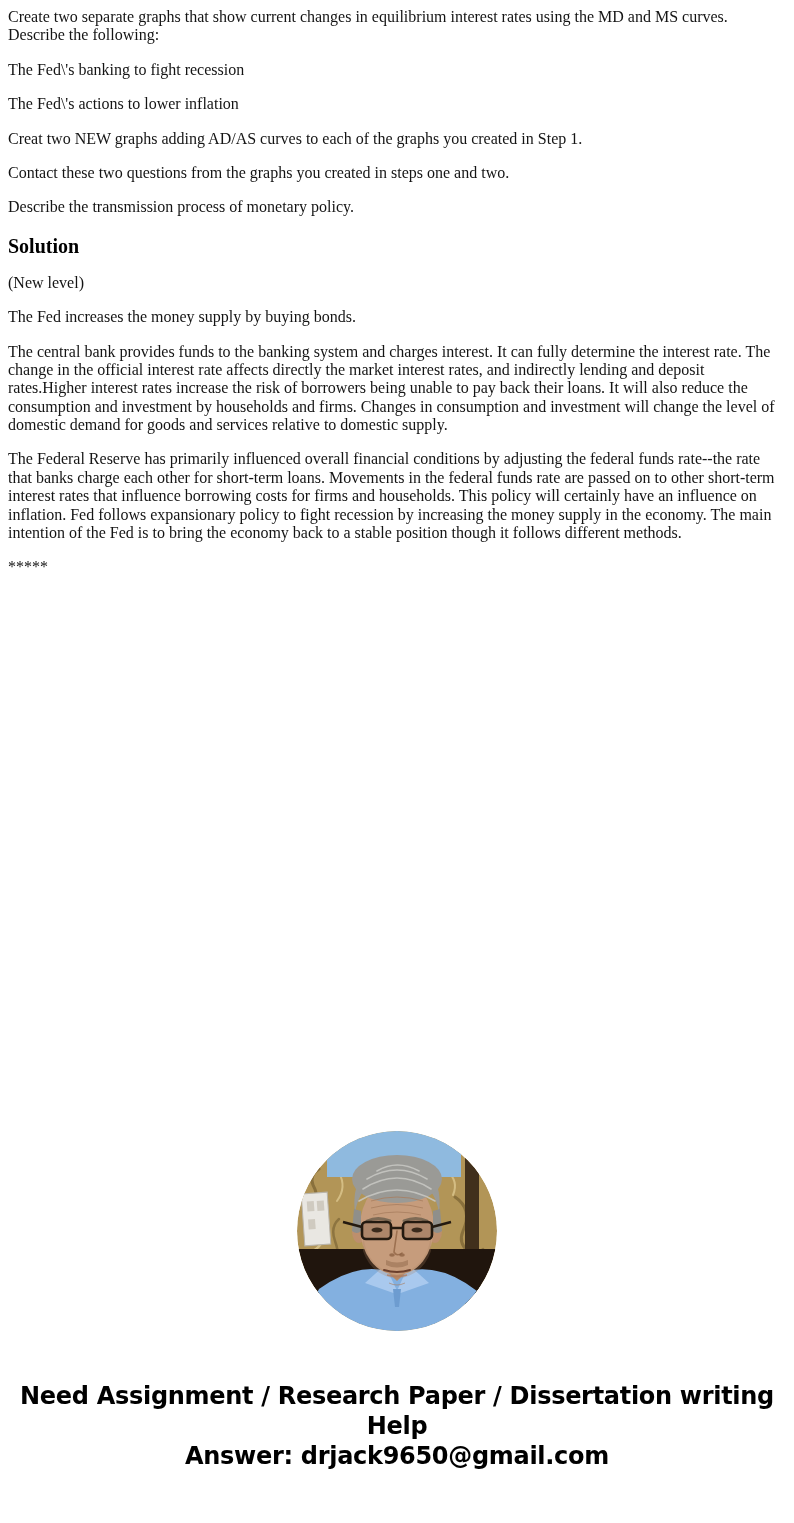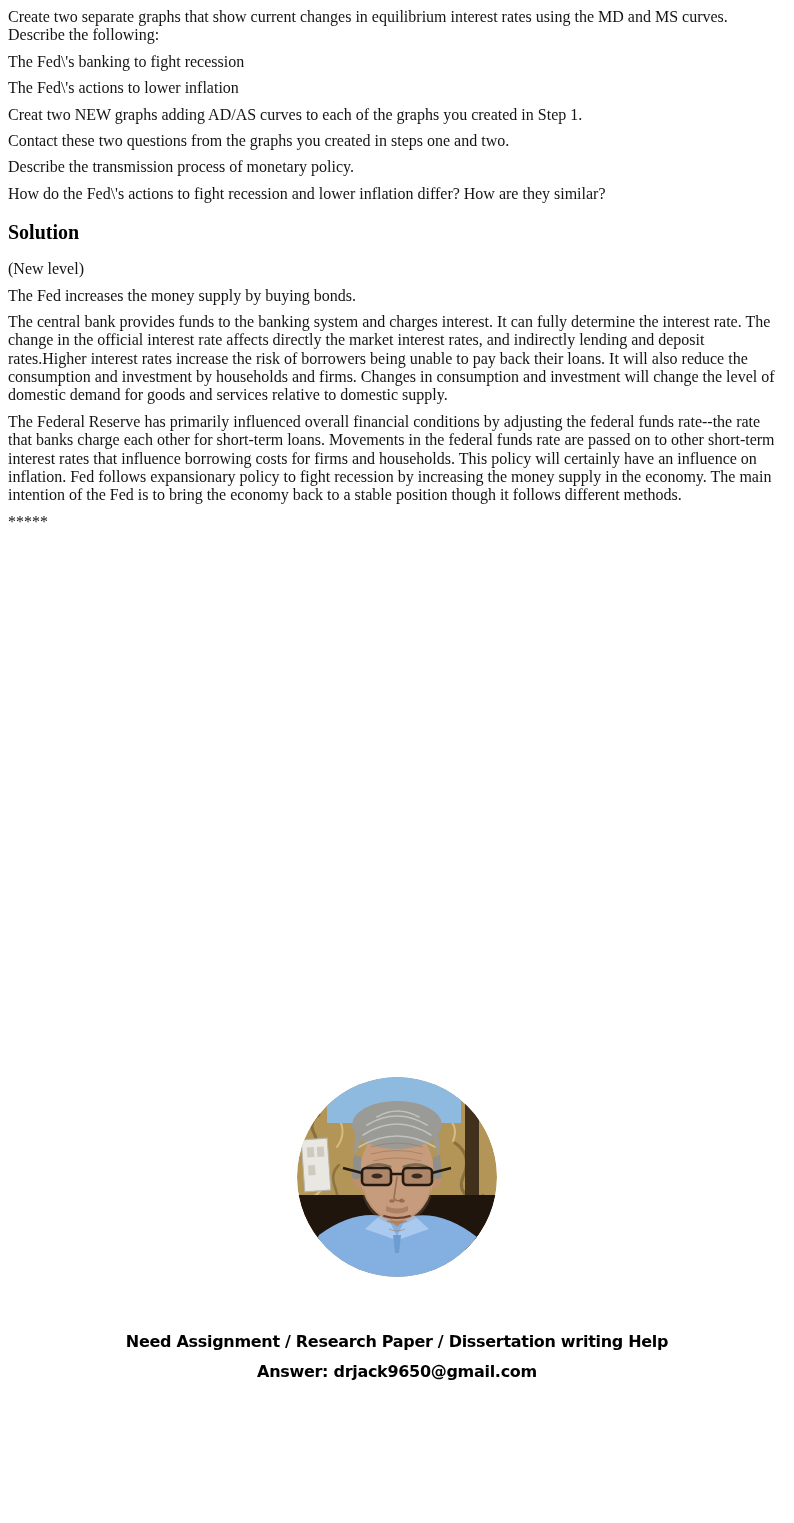--- a/index.html
+++ b/index.html
@@ -8,21 +8,21 @@
     min-height: 1523px;
     margin: 0 auto;
     font-family: "Liberation Serif", serif;
     font-size: 16px;
     line-height: 1.15;
     color: #141414;
     box-sizing: border-box;
     padding: 8px;
   }
   .post p {
-    margin: 8px 0;
+    margin: 16px 0;
   }
   .post p.first { margin-top: 0; }
   .solution-heading {
     font-family: "Liberation Serif", serif;
     font-size: 20px;
     font-weight: bold;
     color: #000000;
     margin: 18px 0 16px 0;
     line-height: 1.15;
   }
@@ -32,37 +32,36 @@
     height: 200px;
     margin: 0 auto;
     border-radius: 50%;
     overflow: hidden;
   }
   .footer-ad {
     margin-top: 50px;
     text-align: center;
     font-family: "DejaVu Sans", sans-serif;
     font-weight: bold;
-    font-size: 16px;
+    font-size: 24px;
     line-height: 30px;
     color: #000000;
     letter-spacing: -0.3px;
   }
 </style>
 </head>
 <body>
 
 <div class="post">
   <p class="first">Create two separate graphs that show current changes in equilibrium interest rates using the MD and MS curves. Describe the following:</p>
   <p>The Fed\'s banking to fight recession</p>
   <p>The Fed\'s actions to lower inflation</p>
   <p>Creat two NEW graphs adding AD/AS curves to each of the graphs you created in Step 1.</p>
   <p>Contact these two questions from the graphs you created in steps one and two.</p>
   <p>Describe the transmission process of monetary policy.</p>
-  <p>How do the Fed\'s actions to fight recession and lower inflation differ? How are they similar?</p>
 
   <div class="solution-heading">Solution</div>
 
   <p>(New level)</p>
   <p>The Fed increases the money supply by buying bonds.</p>
   <p>The central bank provides funds to the banking system and charges interest. It can fully determine the interest rate. The change in the official interest rate affects directly the market interest rates, and indirectly lending and deposit rates.Higher interest rates increase the risk of borrowers being unable to pay back their loans. It will also reduce the consumption and investment by households and firms. Changes in consumption and investment will change the level of domestic demand for goods and services relative to domestic supply.</p>
   <p>The Federal Reserve has primarily influenced overall financial conditions by adjusting the federal funds rate--the rate that banks charge each other for short-term loans. Movements in the federal funds rate are passed on to other short-term interest rates that influence borrowing costs for firms and households. This policy will certainly have an influence on inflation. Fed follows expansionary policy to fight recession by increasing the money supply in the economy. The main intention of the Fed is to bring the economy back to a stable position though it follows different methods.</p>
   <p>*****</p>
 </div>
 

